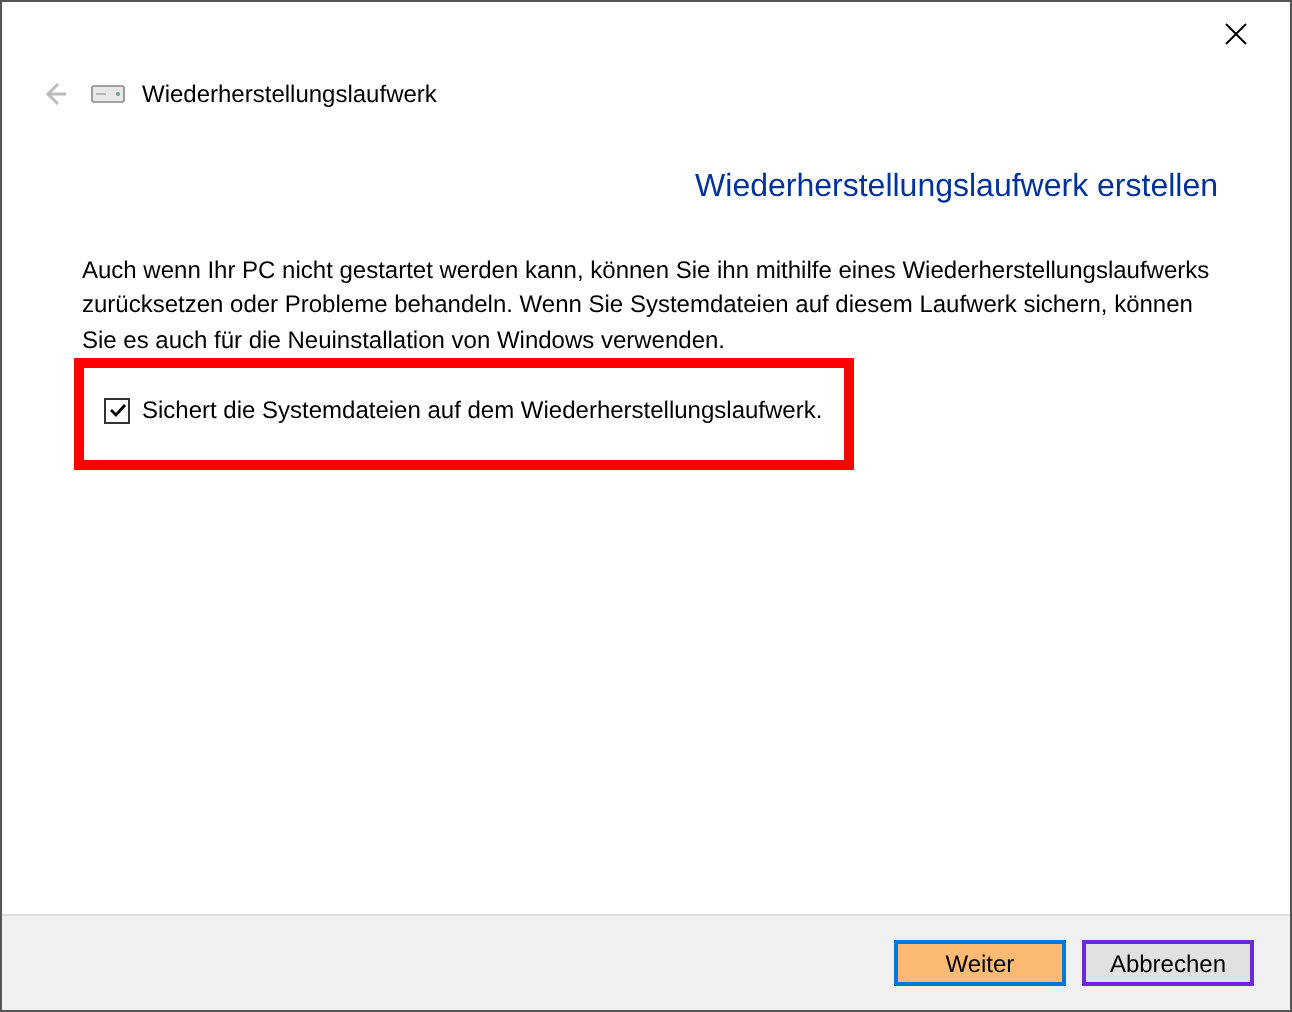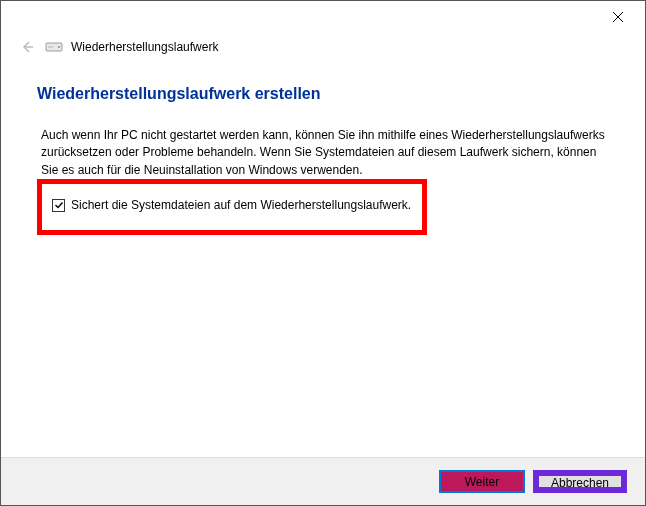--- a/index.html
+++ b/index.html
@@ -67,22 +67,23 @@
     .header-title {
       font-size: 12px;
       color: #000;
     }
     .content {
       padding: 20px 36px 0 36px;
     }
     .main-heading {
       font-size: 16px;
       color: #003399;
-      font-weight: bold;
+      font-weight: normal;
       margin-bottom: 24px;
+      text-align: right;
     }
     .description {
       font-size: 12px;
       color: #000;
       line-height: 1.45;
       padding-left: 4px;
     }
     .checkbox-highlight {
       border: 5px solid #ff0000;
       padding: 14px 10px 18px 10px;
@@ -123,30 +124,30 @@
       background: #f0f0f0;
       display: flex;
       align-items: center;
       justify-content: flex-end;
       padding-right: 18px;
       gap: 8px;
     }
     .btn {
       min-width: 86px;
       height: 23px;
-      border: 6px solid #6d28d9;
+      border: 2px solid #6d28d9;
       background: #e1e1e1;
       font-size: 12px;
       font-family: inherit;
       cursor: pointer;
       padding: 0 12px;
     }
     .btn.primary {
       border: 2px solid #0078d7;
-      background: #be185d;
+      background: #fdba74;
     }
   </style>
 </head>
 <body>
 
 <div class="titlebar">
   <div class="close-btn">
     <svg viewBox="0 0 12 12">
       <line x1="1" y1="1" x2="11" y2="11" stroke="#000" stroke-width="1"></line>
       <line x1="11" y1="1" x2="1" y2="11" stroke="#000" stroke-width="1"></line>

